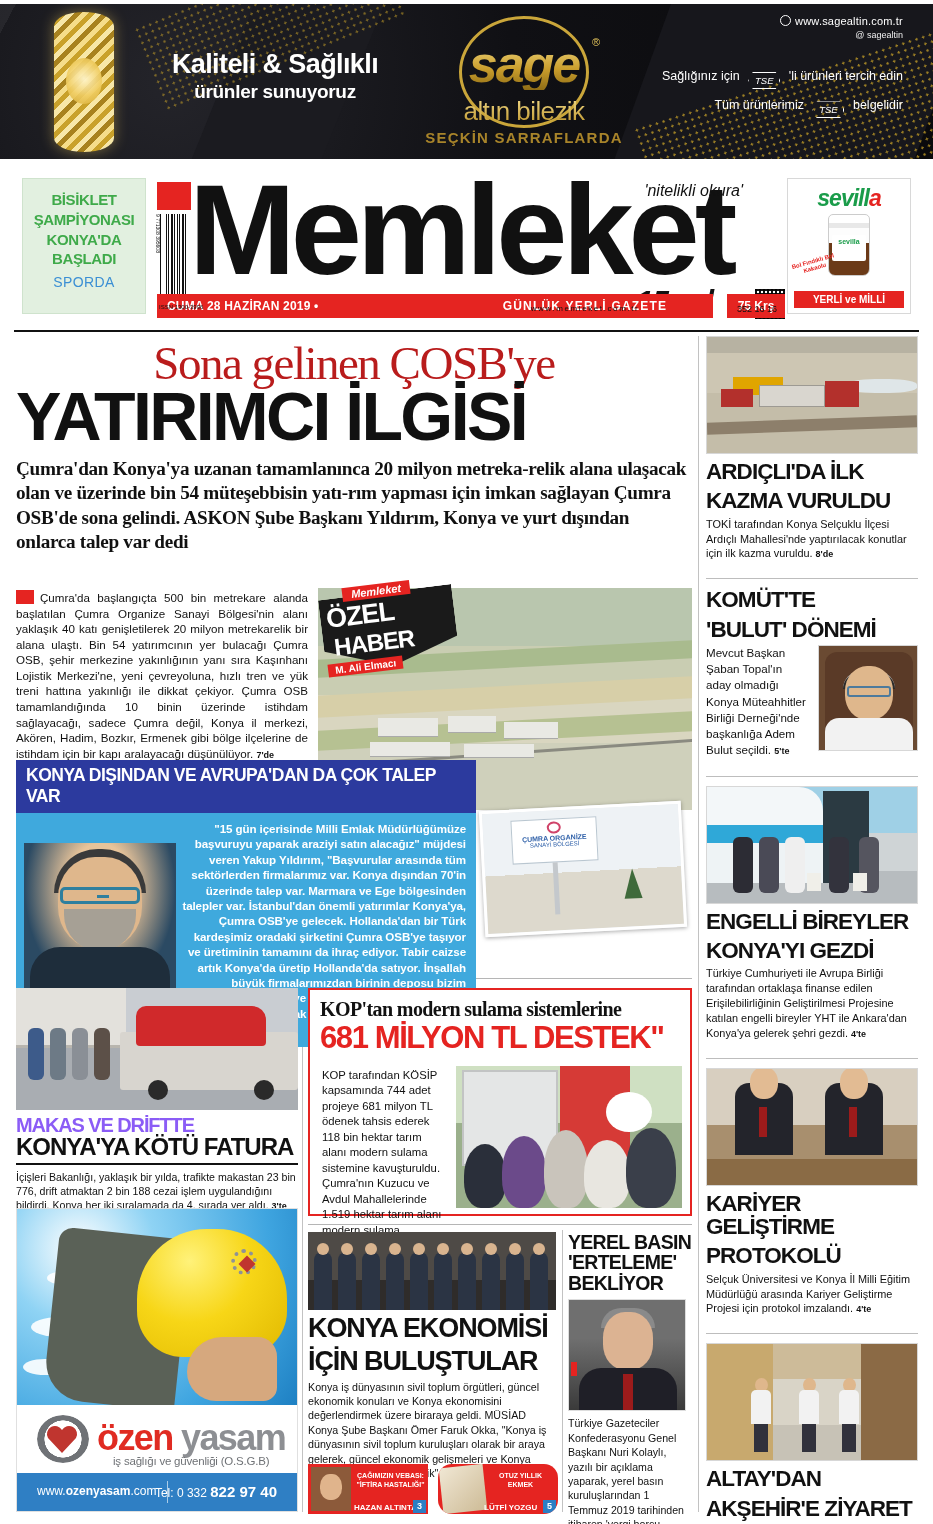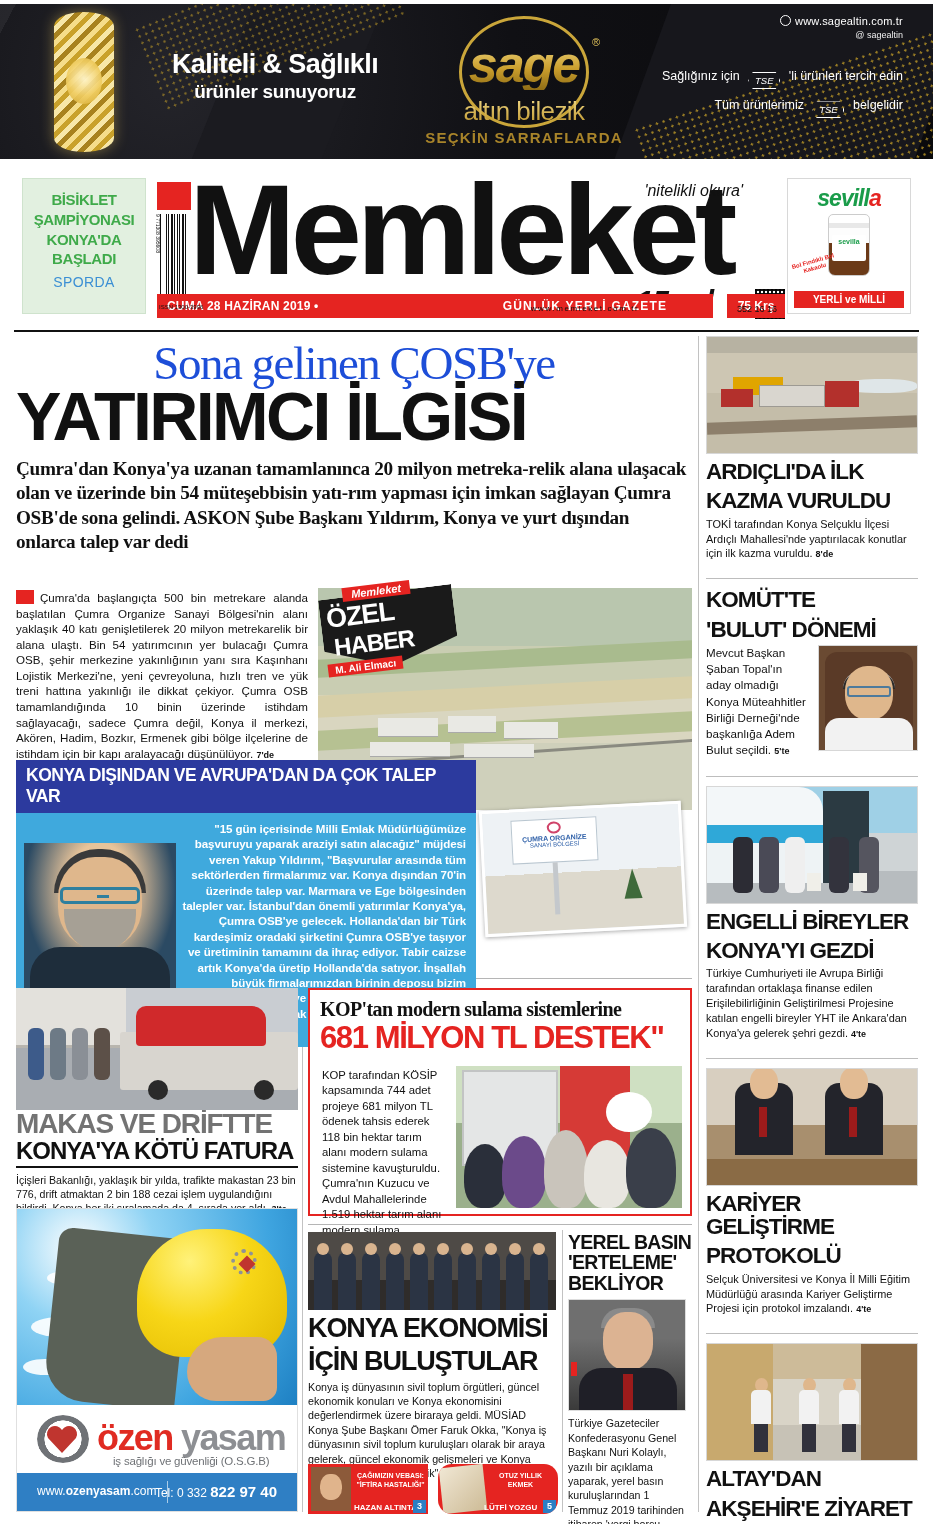--- a/index.html
+++ b/index.html
@@ -128,21 +128,21 @@
     display:flex; align-items:center; justify-content:center; text-align:center; transform:rotate(-16deg); line-height:1.2;
   }
   .sev-foot{ position:absolute; left:6px; right:6px; bottom:5px; height:17px; background:#e52421; color:#fff; font-size:10px; font-weight:bold; line-height:17px;}
 
   
   .rule-h{ position:absolute; left:14px; top:330px; width:905px; height:2px; background:#111; }
 
   
   .lead{ position:absolute; left:16px; top:336px; width:676px; }
   .lead-kicker{
-    font-size:47px; color:#1d4ed8; letter-spacing:-1.5px; line-height:1;
+    font-size:47px; color:#b91c1c; letter-spacing:-1.5px; line-height:1;
     font-family:"Liberation Serif", serif; text-align:center; margin-top:4px;
   }
   .lead-title{
     font-size:68px; font-weight:bold; letter-spacing:-2.6px; line-height:.94;
     color:#111; text-align:left; margin-top:-2px;
   }
   .lead-sub{
     font-size:19.2px; line-height:1.27; color:#111; margin-top:8px; letter-spacing:-0.3px;
     font-family:"Liberation Serif", serif; font-weight:600;
   }
@@ -201,21 +201,21 @@
   .qtext{ margin-left:156px; font-size:11.6px; line-height:1.33; color:#fff; font-weight:bold; text-align:right; letter-spacing:-0.1px;}
 
   
   .makas{ position:absolute; left:16px; top:988px; width:282px; }
   .makas .ph{ width:282px; height:122px; overflow:hidden; position:relative; background:linear-gradient(180deg,#c9cdd2 0 40%, #a9adb2 40% 100%);}
   .makas .ph .shop{position:absolute;left:0;top:0;width:110px;height:60px;background:#e3e1dc;border-bottom:3px solid #b8b5ae;}
   .makas .ph .truck{position:absolute;left:104px;top:44px;width:178px;height:58px;background:#d8d5cf;border-radius:3px;}
   .makas .ph .car{position:absolute;left:120px;top:18px;width:130px;height:40px;border-radius:10px 14px 4px 4px;background:#d0292b;}
   .makas .ph .wh{position:absolute;top:92px;width:20px;height:20px;border-radius:50%;background:#2a2a2a;}
   .makas .ph .p{position:absolute;top:40px;width:16px;height:52px;border-radius:6px;background:#6d7a86;}
-  .makas h2{ font-size:28px; font-weight:bold; letter-spacing:-1.1px; line-height:1.02; color:#737373;}
+  .makas h2{ font-size:20px; font-weight:bold; letter-spacing:-1.1px; margin-top:5px; line-height:1.02; color:#8b5cf6;}
   .makas h3{ font-size:24px; font-weight:bold; letter-spacing:-1px; line-height:1.02; color:#111; border-bottom:2px solid #111; padding-bottom:3px;}
   .makas p{ font-size:10.6px; line-height:1.34; margin-top:5px; color:#111;}
 
   
   .kop{ position:absolute; left:308px; top:988px; width:384px; height:228px; border:2.5px solid #e52421; background:#fff; padding:8px 10px;}
   .kop .k1{ font-size:20px; font-weight:bold; color:#111; letter-spacing:-0.6px; font-family:"Liberation Serif", serif;}
   .kop .k2{ font-size:31px; font-weight:bold; color:#e52421; letter-spacing:-1.4px; line-height:1.02; margin-top:1px;}
   .kop .ktext{ position:absolute; left:12px; top:78px; width:124px; font-size:11.3px; line-height:1.37; color:#111;}
   .kop .kph{ position:absolute; left:146px; top:76px; width:226px; height:142px; overflow:hidden;
     background:linear-gradient(180deg,#cfe0c2 0 40%, #9bb08c 40% 100%);}

